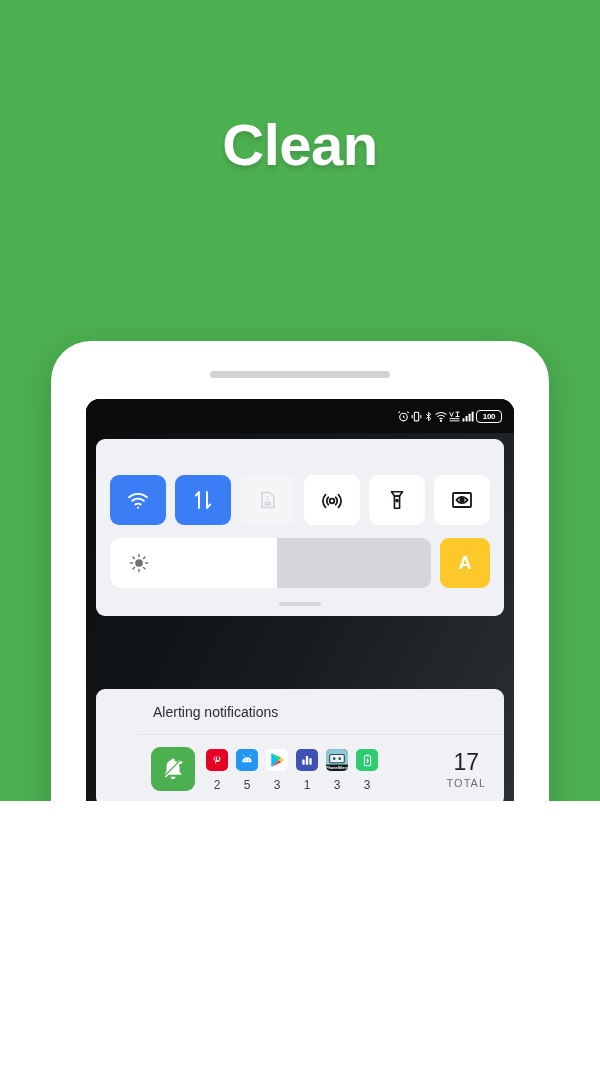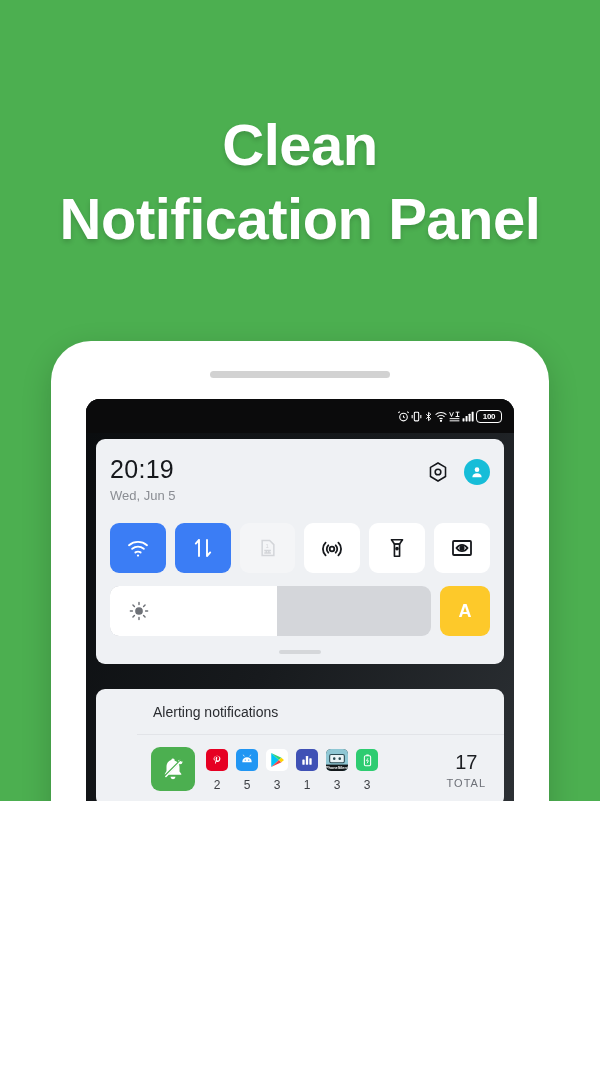--- a/index.html
+++ b/index.html
@@ -127,39 +127,38 @@
   }
   .app-list { display:flex; gap:8px; padding-top:2px; }
   .app-col { width:22px; text-align:center; }
   .app-badge {
     width:22px; height:22px; border-radius:5px;
     display:flex; align-items:center; justify-content:center;
     overflow:hidden; font-size:12px; color:#fff; font-weight:bold;
   }
   .app-count { font-size:12px; color:#3c3f44; margin-top:7px; }
   .total-box { text-align:center; padding-right:2px; }
-  .total-num { font-size:20px; color:#1d1f23; line-height:24px; }
+  .total-num { font-size:23px; color:#1d1f23; line-height:24px; }
   .total-lbl { font-size:11px; color:#6d7077; letter-spacing:1px; margin-top:3px;text-align:right; }
 
   
   .ic-pinterest { background:#E60023; }
   .ic-android   { background:#2196F3; }
   .ic-play      { background:#ffffff; }
   .ic-chart     { background:#3F51B5; }
   .ic-device    { background:#1b2a2e; }
   .ic-battery   { background:#2ECC71; }
 </style>
 </head>
 <body>
 
 <div id="stage" style="background: rgb(76, 175, 80);">
 
   <div class="headline">
     <span>Clean</span>
-    <span class="l2">Notification Panel</span>
   </div>
 
   <div class="phone">
     <div class="speaker"></div>
 
     <div class="screen">
       <div class="wallpaper"></div>
 
       <div class="statusbar">
         <svg class="sicon" width="13" height="13" viewBox="0 0 24 24" fill="none" stroke="#fff" stroke-width="2">
@@ -190,38 +189,20 @@
             <rect x="6.6" y="11" width="3.6" height="10" rx="0.8"></rect>
             <rect x="12.2" y="7" width="3.6" height="14" rx="0.8"></rect>
             <rect x="17.8" y="3" width="3.6" height="18" rx="0.8"></rect>
         </svg>
         <span class="batt">
           <span>100</span>
         </span>
       </div>
 
       <div class="qs-panel">
-        <div class="qs-head">
-          <div>
-            <div class="clock">20:19</div>
-            <div class="date">Wed, Jun 5</div>
-          </div>
-          <div class="head-icons">
-            <svg width="22" height="22" viewBox="0 0 24 24" fill="none" stroke="#16181c" stroke-width="1.7">
-              <path d="M12 2.2l8.2 4.8v9.9L12 21.8 3.8 16.9V7z"></path>
-                <circle cx="12" cy="12" r="3.1"></circle>
-            </svg>
-            <span class="avatar">
-              <svg width="14" height="14" viewBox="0 0 24 24" fill="#ffffff">
-                <circle cx="12" cy="8" r="4"></circle>
-                  <path d="M4 21c0-4.4 3.6-7 8-7s8 2.6 8 7z"></path>
-              </svg>
-            </span>
-          </div>
-        </div>
 
         <div class="tiles">
           <div class="tile active" style="background: rgb(59, 125, 245);">
             <svg width="24" height="24" viewBox="0 0 24 24" fill="none" stroke="#ffffff" stroke-width="1.9" stroke-linecap="round">
               <path d="M3 9.2a14 14 0 0118 0"></path>
                 <path d="M6.2 12.8a9.5 9.5 0 0111.6 0"></path>
                 <path d="M9.4 16.4a5 5 0 015.2 0"></path>
                 <circle cx="12" cy="19.6" r="1.1" fill="#fff" stroke="none"></circle>
             </svg>
           </div>

